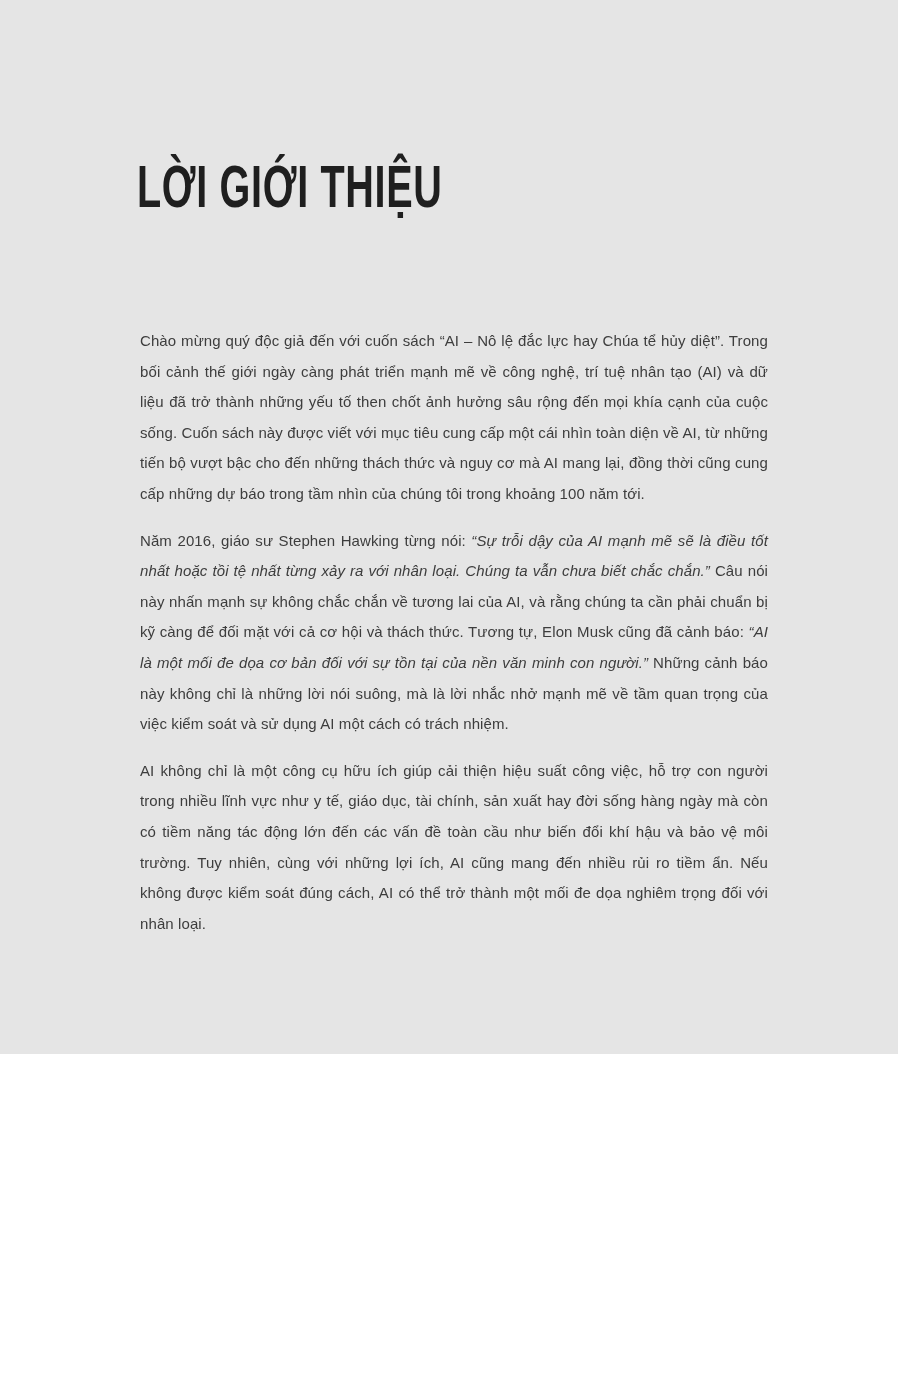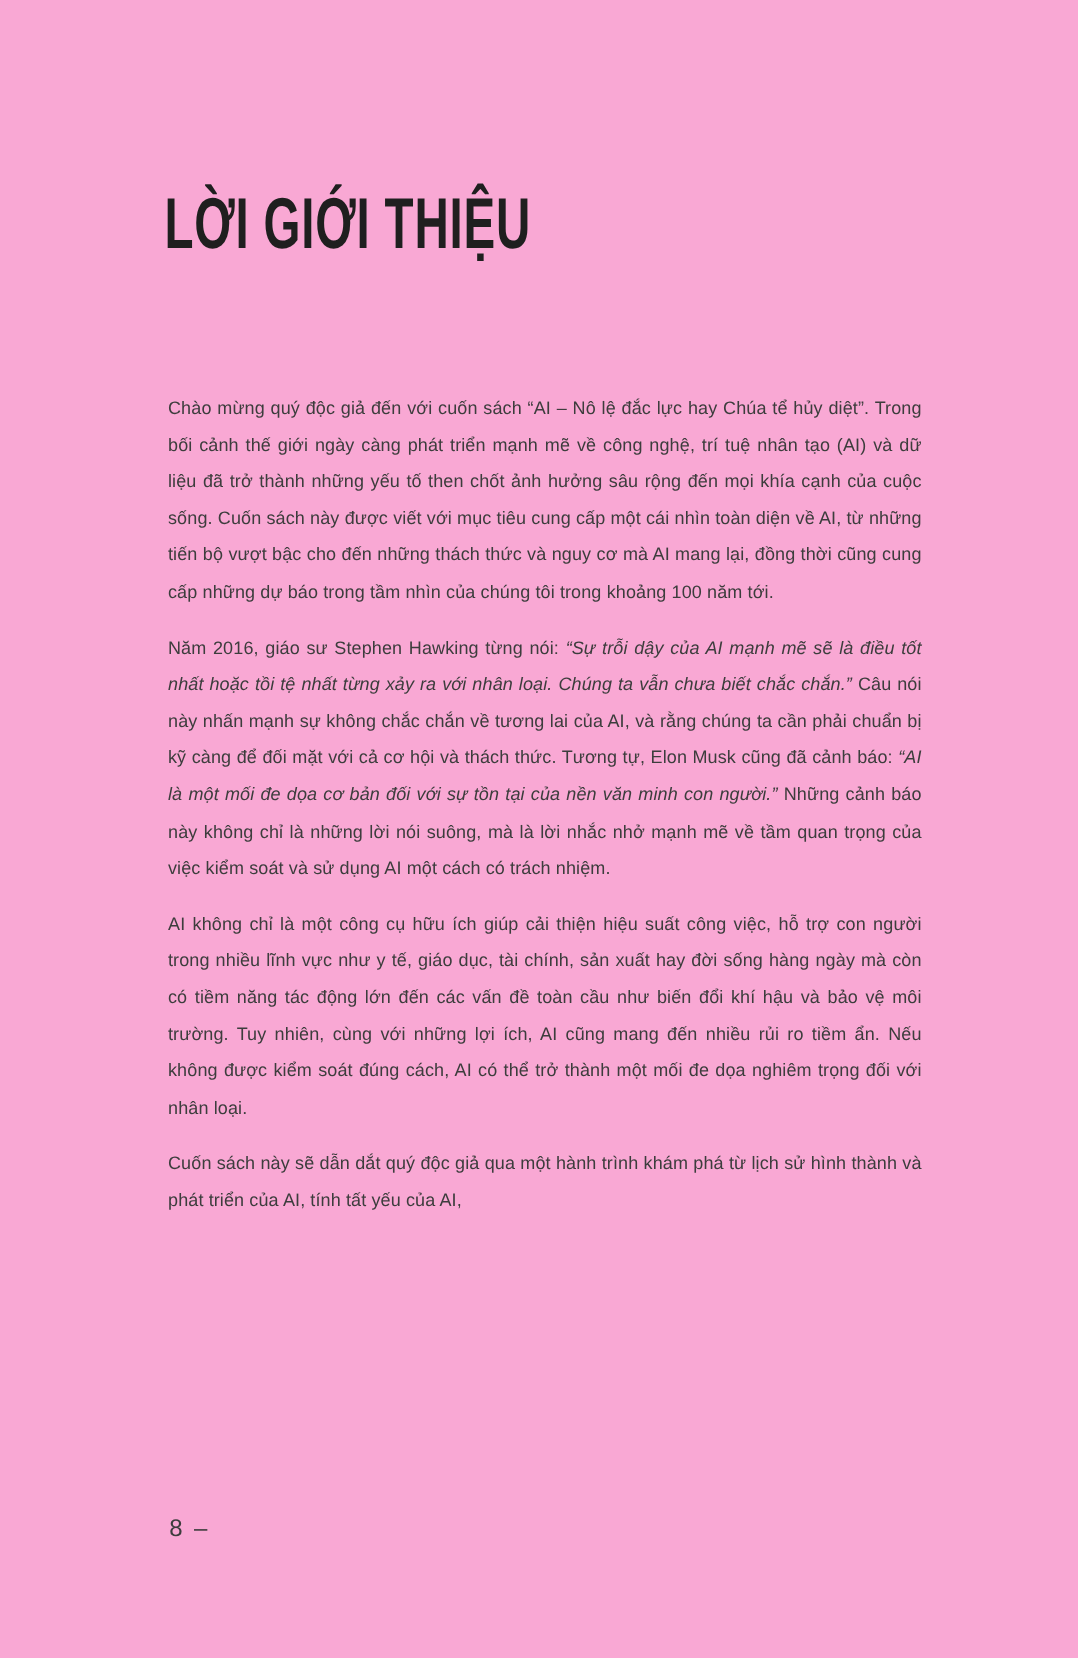--- a/index.html
+++ b/index.html
@@ -3,22 +3,22 @@
 <meta charset="utf-8">
 <style>
   html, body {
     margin: 0;
     padding: 0;
     background: #ffffff;
   }
   .page {
     position: relative;
     width: 898px;
-    height: 1382px;
-    background: #f9a8d4;
+    height: 1054px;
+    background: #e5e5e5;
     overflow: hidden;
     font-family: "Liberation Sans", sans-serif;
   }
   .chapter-title {
     position: absolute;
     left: 137px;
     top: 152px;
     margin: 0;
     font-family: "Liberation Sans", sans-serif;
     font-size: 60px;
@@ -58,19 +58,18 @@
 </head>
 <body>
 
 <div class="page">
   <h1 class="chapter-title">LỜI GIỚI THIỆU</h1>
 
   <div class="body-text">
       <p><span>Chào mừng quý độc giả đến với cuốn sách “AI – Nô lệ đắc lực hay Chúa tể hủy diệt”. Trong bối cảnh thế giới ngày càng phát triển mạnh mẽ về công nghệ, trí tuệ nhân tạo (AI) và dữ liệu đã trở thành những yếu tố then chốt ảnh hưởng sâu rộng đến mọi khía cạnh của cuộc sống. Cuốn sách này được viết với mục tiêu cung cấp một cái nhìn toàn diện về AI, từ những tiến bộ vượt bậc cho đến những thách thức và nguy cơ mà AI mang lại, đồng thời cũng cung cấp những dự báo trong tầm nhìn của chúng tôi trong khoảng 100 năm tới.</span></p>
       <p><span>Năm 2016, giáo sư Stephen Hawking từng nói: </span><span class="italic">“Sự trỗi dậy của AI mạnh mẽ sẽ là điều tốt nhất hoặc tồi tệ nhất từng xảy ra với nhân loại. Chúng ta vẫn chưa biết chắc chắn.”</span><span> Câu nói này nhấn mạnh sự không chắc chắn về tương lai của AI, và rằng chúng ta cần phải chuẩn bị kỹ càng để đối mặt với cả cơ hội và thách thức. Tương tự, Elon Musk cũng đã cảnh báo: </span><span class="italic">“AI là một mối đe dọa cơ bản đối với sự tồn tại của nền văn minh con người.”</span><span> Những cảnh báo này không chỉ là những lời nói suông, mà là lời nhắc nhở mạnh mẽ về tầm quan trọng của việc kiểm soát và sử dụng AI một cách có trách nhiệm.</span></p>
       <p><span>AI không chỉ là một công cụ hữu ích giúp cải thiện hiệu suất công việc, hỗ trợ con người trong nhiều lĩnh vực như y tế, giáo dục, tài chính, sản xuất hay đời sống hàng ngày mà còn có tiềm năng tác động lớn đến các vấn đề toàn cầu như biến đổi khí hậu và bảo vệ môi trường. Tuy nhiên, cùng với những lợi ích, AI cũng mang đến nhiều rủi ro tiềm ẩn. Nếu không được kiểm soát đúng cách, AI có thể trở thành một mối đe dọa nghiêm trọng đối với nhân loại.</span></p>
-      <p><span>Cuốn sách này sẽ dẫn dắt quý độc giả qua một hành trình khám phá từ lịch sử hình thành và phát triển của AI, tính tất yếu của AI,</span></p>
     </div>
 
   <div class="page-footer">
     <span>8 –</span>
   </div>
 </div>
 
 </body></html>

